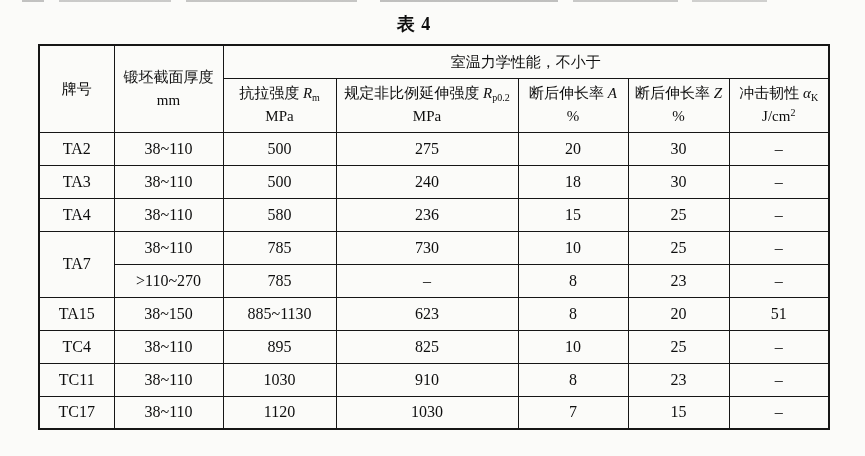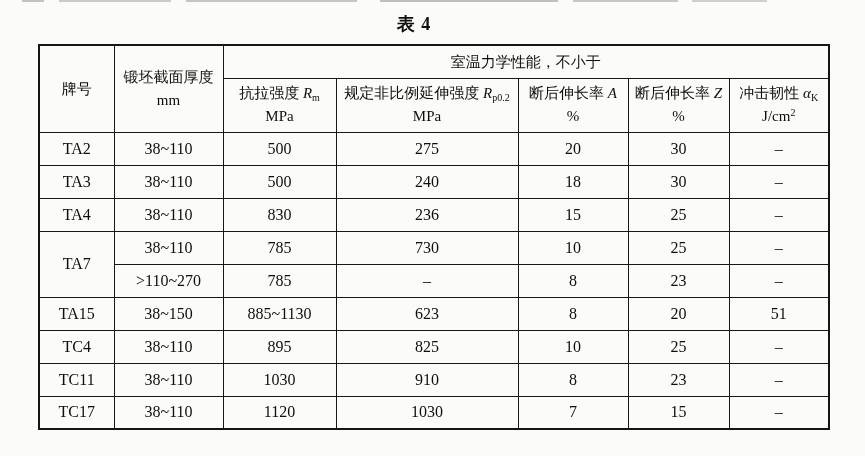--- a/index.html
+++ b/index.html
@@ -137,21 +137,21 @@
           <td>38~110</td>
           <td>500</td>
           <td>240</td>
           <td>18</td>
           <td>30</td>
           <td>–</td>
         </tr>
         <tr>
           <td>TA4</td>
           <td>38~110</td>
-          <td>830</td>
+          <td>580</td>
           <td>236</td>
           <td>15</td>
           <td>25</td>
           <td>–</td>
         </tr>
         <tr>
           <td rowspan="2">TA7</td>
           <td>38~110</td>
           <td>785</td>
           <td>730</td>

